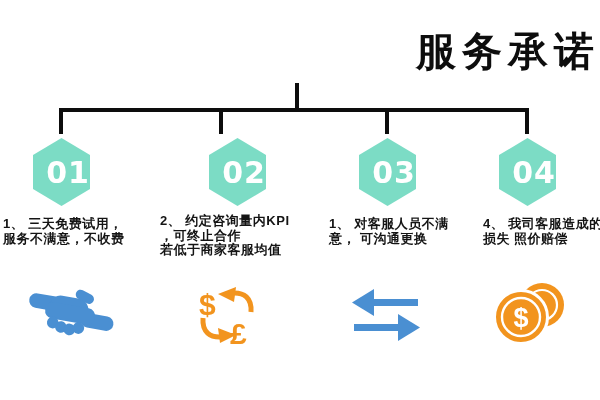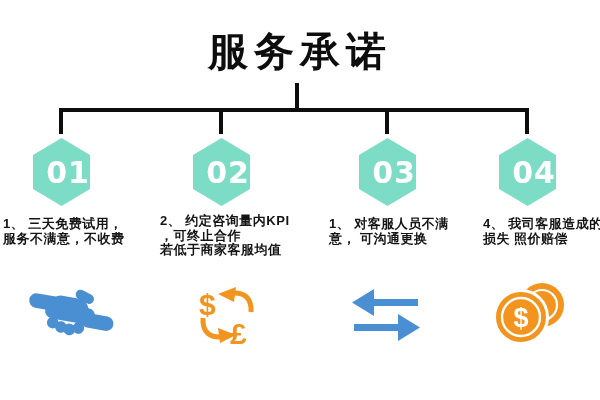--- a/index.html
+++ b/index.html
@@ -8,37 +8,37 @@
     --orange:#f2941e;
     --ink:#0d0d0d;
     --text:#141414;
   }
   html,body{margin:0;padding:0;background:#fff;}
   .canvas{
     position:relative;width:600px;height:400px;background:#ffffff;overflow:hidden;
     font-family:"Liberation Sans", sans-serif;
   }
   .title{
-    position:absolute;top:24px;left:0;right:0;text-align:center;
+    position:absolute;top:24px;left:0;right:0;text-align:right;
     font-size:40px;font-weight:bold;letter-spacing:6px;color:var(--ink);
     font-family:"DejaVu Sans", sans-serif;
   }
   .line{position:absolute;background:var(--ink);}
   .stem{left:295px;top:83px;width:4px;height:29px;}
   .hbar{left:59px;top:108px;width:470px;height:4px;}
   .drop{top:108px;width:4px;height:26px;}
   .d1{left:59px}.d2{left:219px}.d3{left:385px}.d4{left:525px}
   .hex{
     position:absolute;top:138px;width:57px;height:68px;background:var(--teal);
     clip-path:polygon(50% 0,100% 25%,100% 75%,50% 100%,0 75%,0 25%);
     display:flex;align-items:center;justify-content:flex-end;
     color:#ffffff;font-size:30px;font-weight:bold;letter-spacing:1px;
     font-family:"DejaVu Sans", sans-serif;
   }
-  .h1{left:33px}.h2{left:193px}.h3{left:359px}.h4{left:499px}
+  .h1{left:33px}.h2{left:209px}.h3{left:359px}.h4{left:499px}
   .desc{
     position:absolute;font-size:13px;font-weight:bold;color:var(--text);
     line-height:14.5px;letter-spacing:0.5px;white-space:nowrap;
   }
   .t1{left:3px;top:217px}
   .t2{left:160px;top:214px}
   .t3{left:329px;top:217px}
   .t4{left:483px;top:217px}
   .icon{position:absolute;}
   .i1{left:26px;top:283px;width:90px;height:62px}

